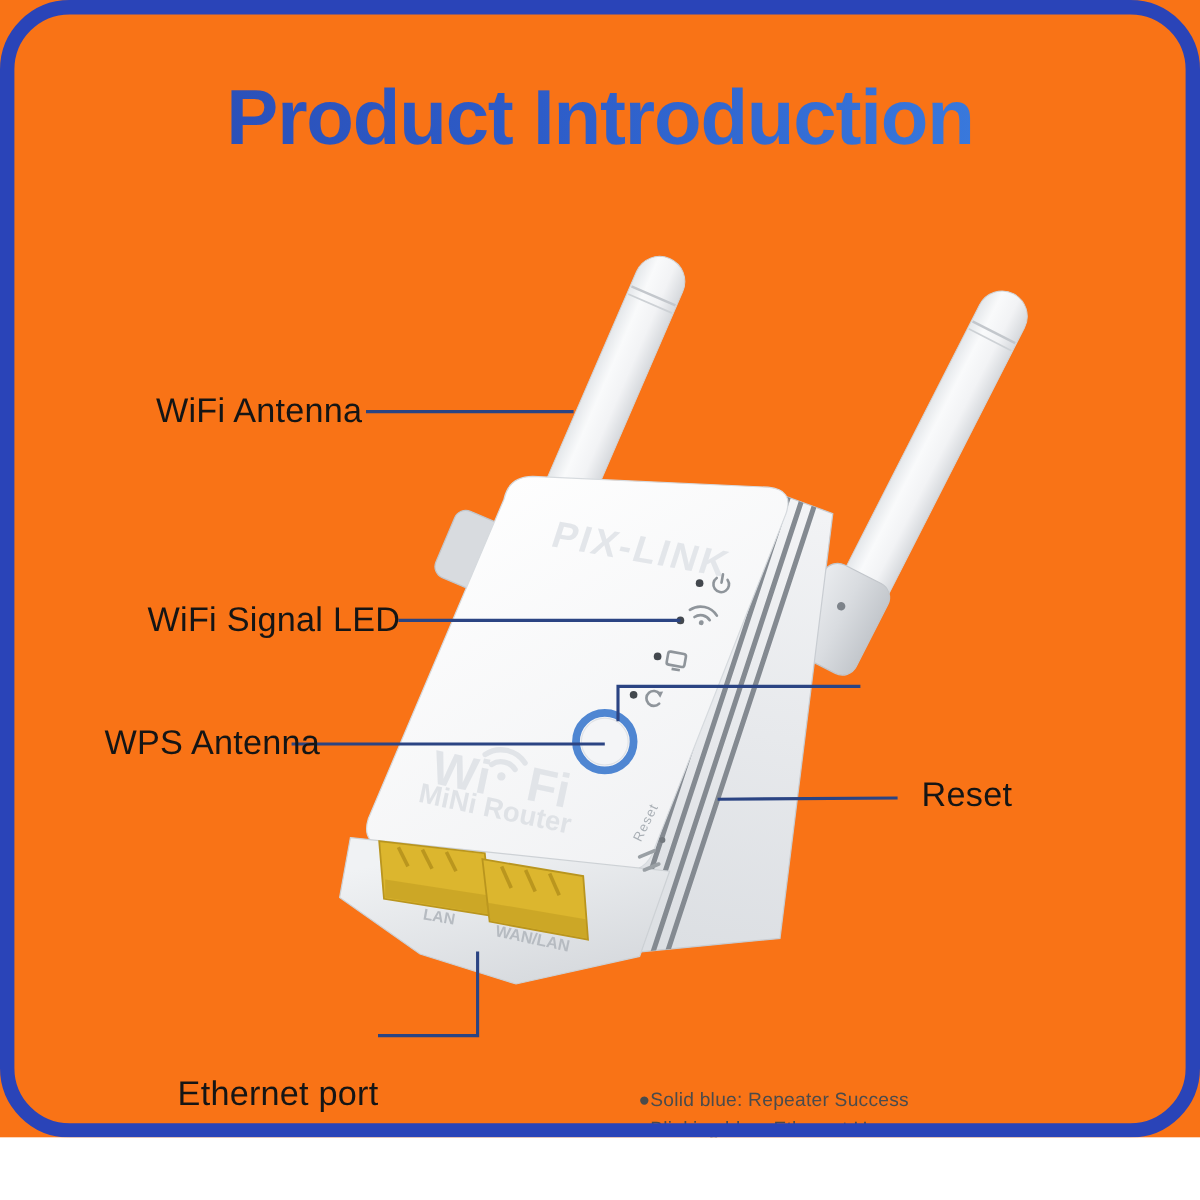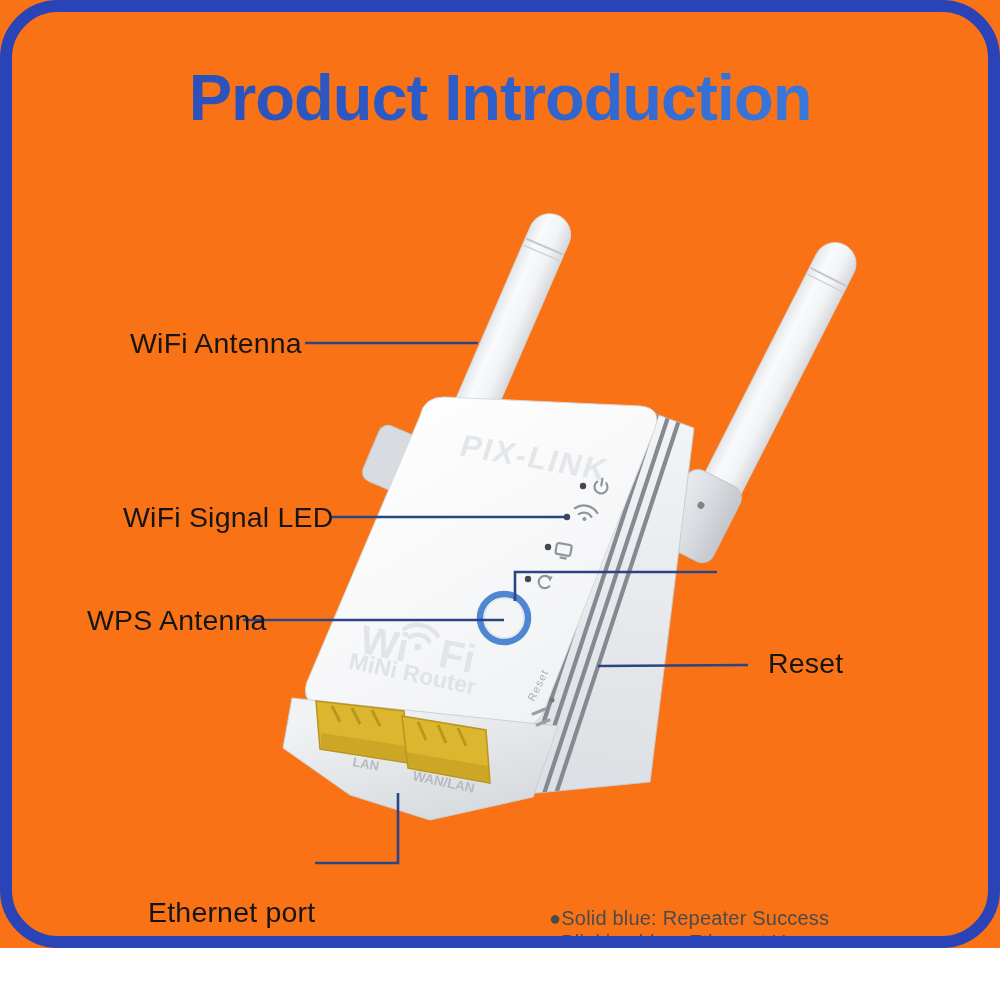--- a/index.html
+++ b/index.html
@@ -13,21 +13,21 @@
         -webkit-background-clip:text;background-clip:text;color:transparent;z-index:5;}
   .scene{position:absolute;left:0;top:0;width:1000px;height:1000px;z-index:2;}
   .callout-label{position:absolute;transform:translateY(-50%);font-size:28.5px;color:#151515;
         letter-spacing:.2px;white-space:nowrap;z-index:6;}
   .lbl-wifi-antenna{left:130px;top:343px;}
   .lbl-wifi-signal-led{left:123px;top:517px;}
   .lbl-wps-button{left:87px;top:620px;}
   .lbl-led-indicator{left:735px;top:572px;}
   .lbl-vents{left:768px;top:663px;}
   .lbl-ethernet-port{left:148px;top:912px;}
-  .legend{position:absolute;left:549px;top:906px;font-size:20px;line-height:24px;
+  .legend{position:absolute;left:532px;top:906px;font-size:16px;line-height:24px;
         color:#4b4b4b;z-index:6;letter-spacing:.2px;}
 </style>
 </head>
 <body>
 
 <div class="page">
 
   <h1 class="title">Product Introduction</h1>
 
   <svg class="scene" viewBox="0 0 1000 1000">

